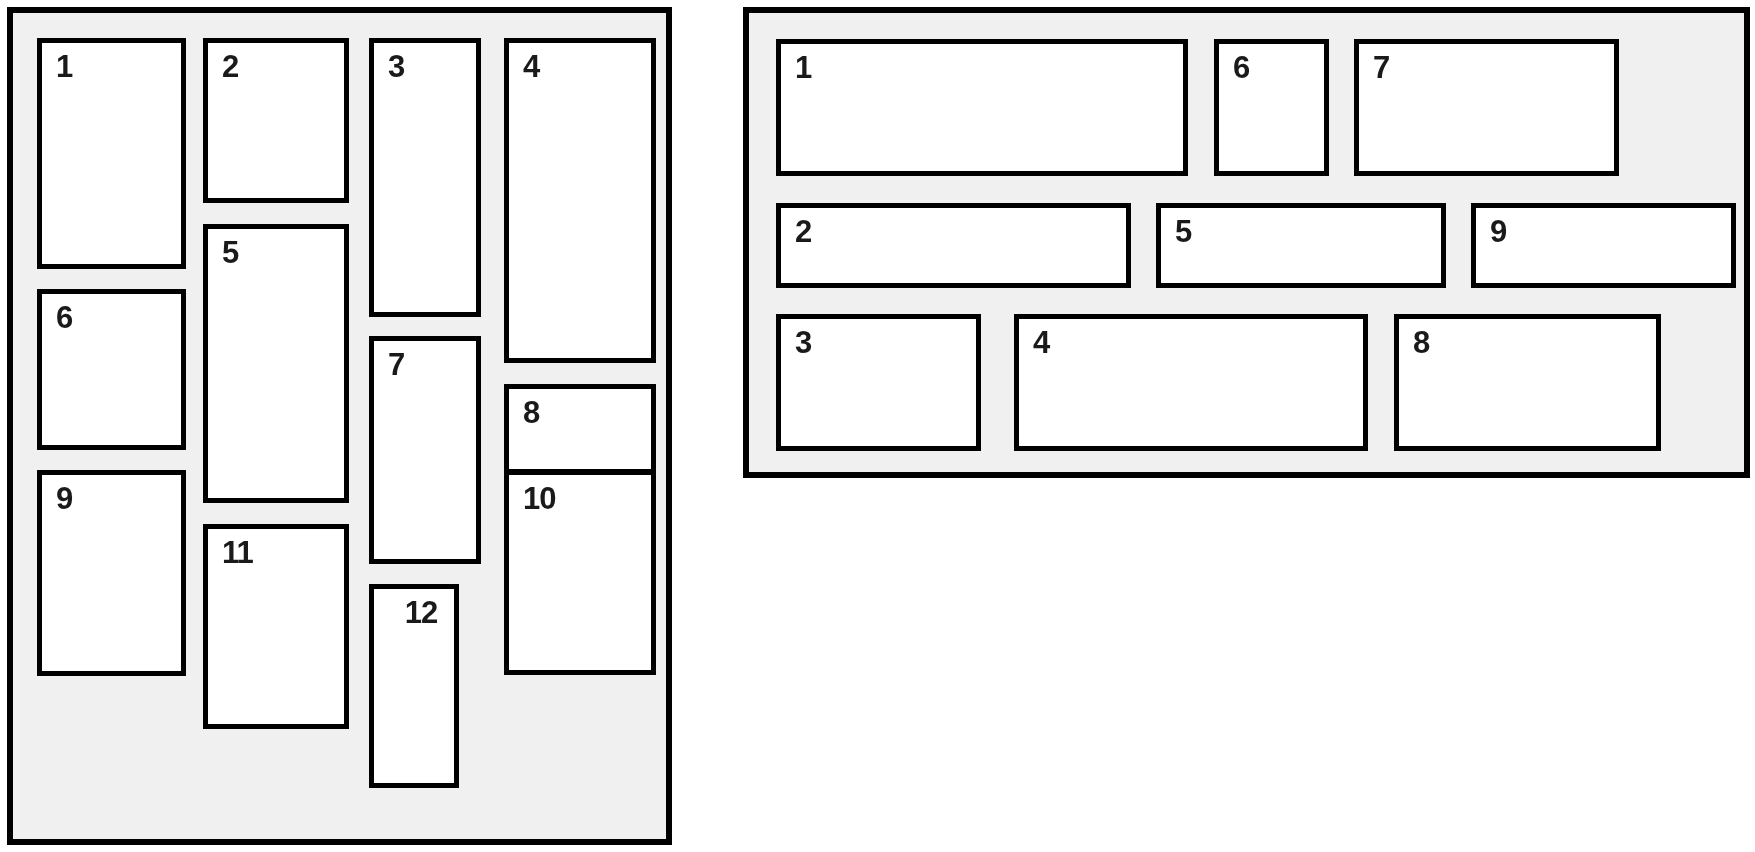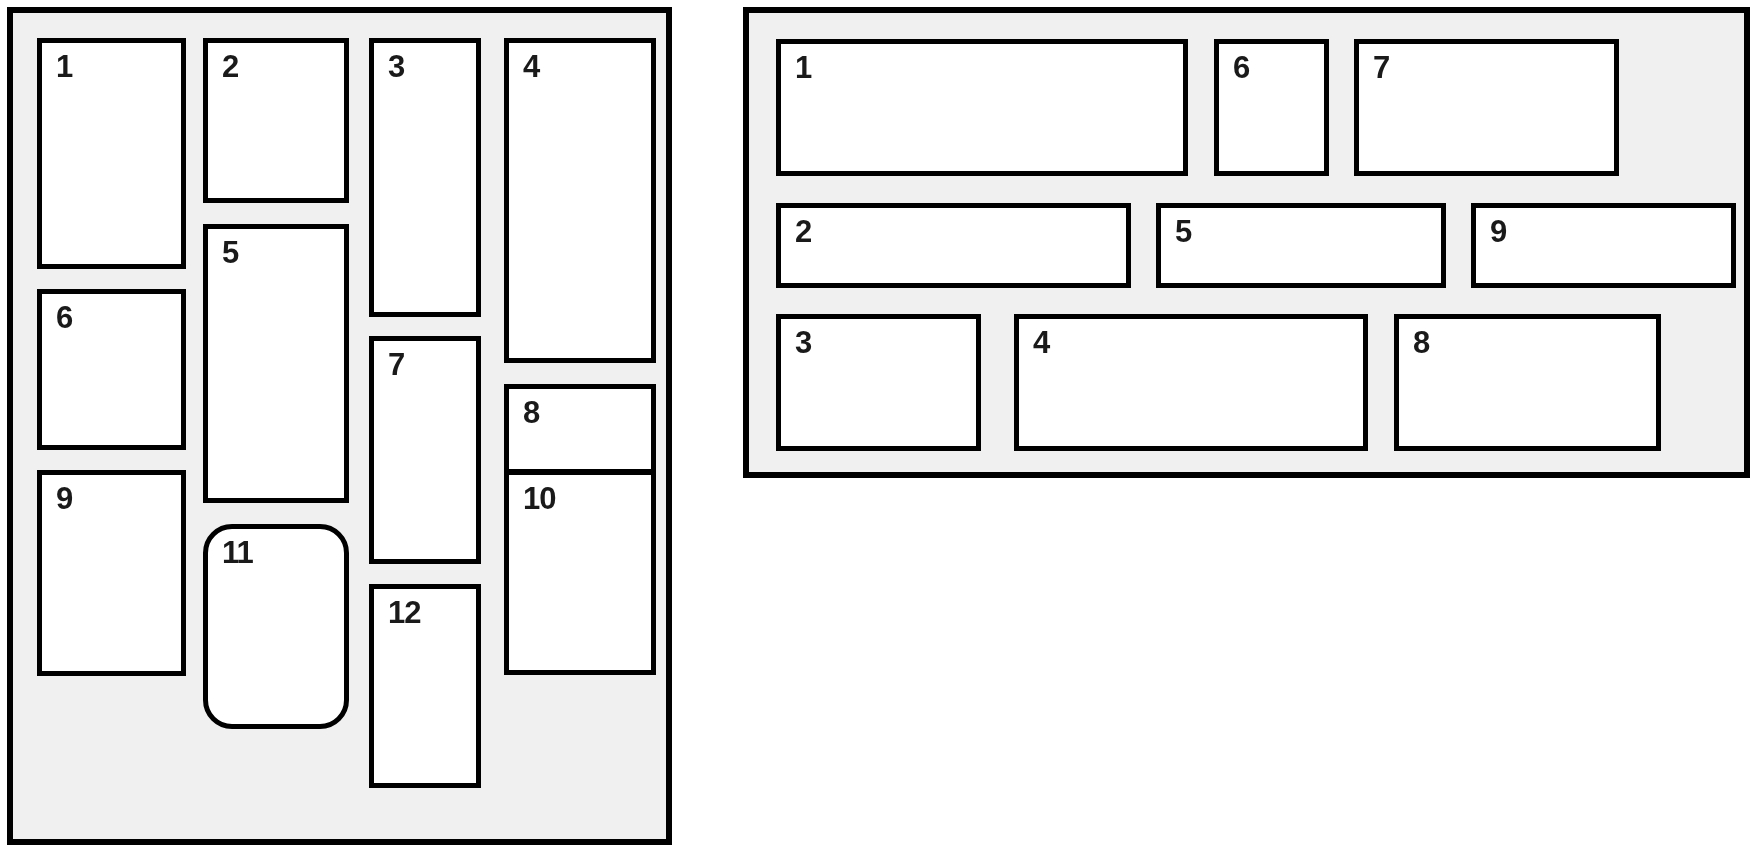--- a/index.html
+++ b/index.html
@@ -69,24 +69,24 @@
       </div>
       <div class="masonry-box" style="left: 491px; top: 371px; width: 152px; height: 90px;">
         <span class="box-number">8</span>
       </div>
       <div class="masonry-box" style="left: 24px; top: 457px; width: 149px; height: 206px;">
         <span class="box-number">9</span>
       </div>
       <div class="masonry-box" style="left: 491px; top: 457px; width: 152px; height: 205px;">
         <span class="box-number">10</span>
       </div>
-      <div class="masonry-box" style="left: 190px; top: 511px; width: 146px; height: 205px; border-radius: 29px;">
+      <div class="masonry-box" style="left: 190px; top: 511px; width: 146px; height: 205px;">
         <span class="box-number">11</span>
       </div>
-      <div class="masonry-box" style="left: 356px; top: 571px; width: 112px; height: 204px;">
+      <div class="masonry-box" style="left: 356px; top: 571px; width: 90px; height: 204px; text-align: center;">
         <span class="box-number">12</span>
       </div>
     </section>
   <section class="panel" style="left: 743px; top: 7px; width: 1007px; height: 471px;">
       <div class="masonry-box" style="left: 27px; top: 26px; width: 412px; height: 137px;">
         <span class="box-number">1</span>
       </div>
       <div class="masonry-box" style="left: 27px; top: 190px; width: 355px; height: 85px;">
         <span class="box-number">2</span>
       </div>

